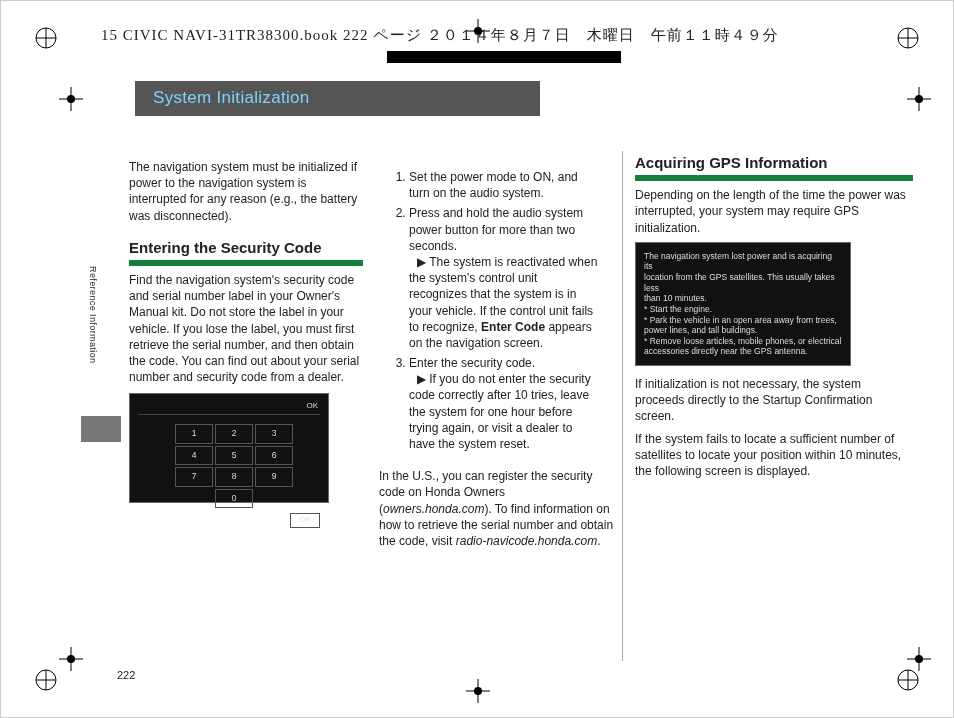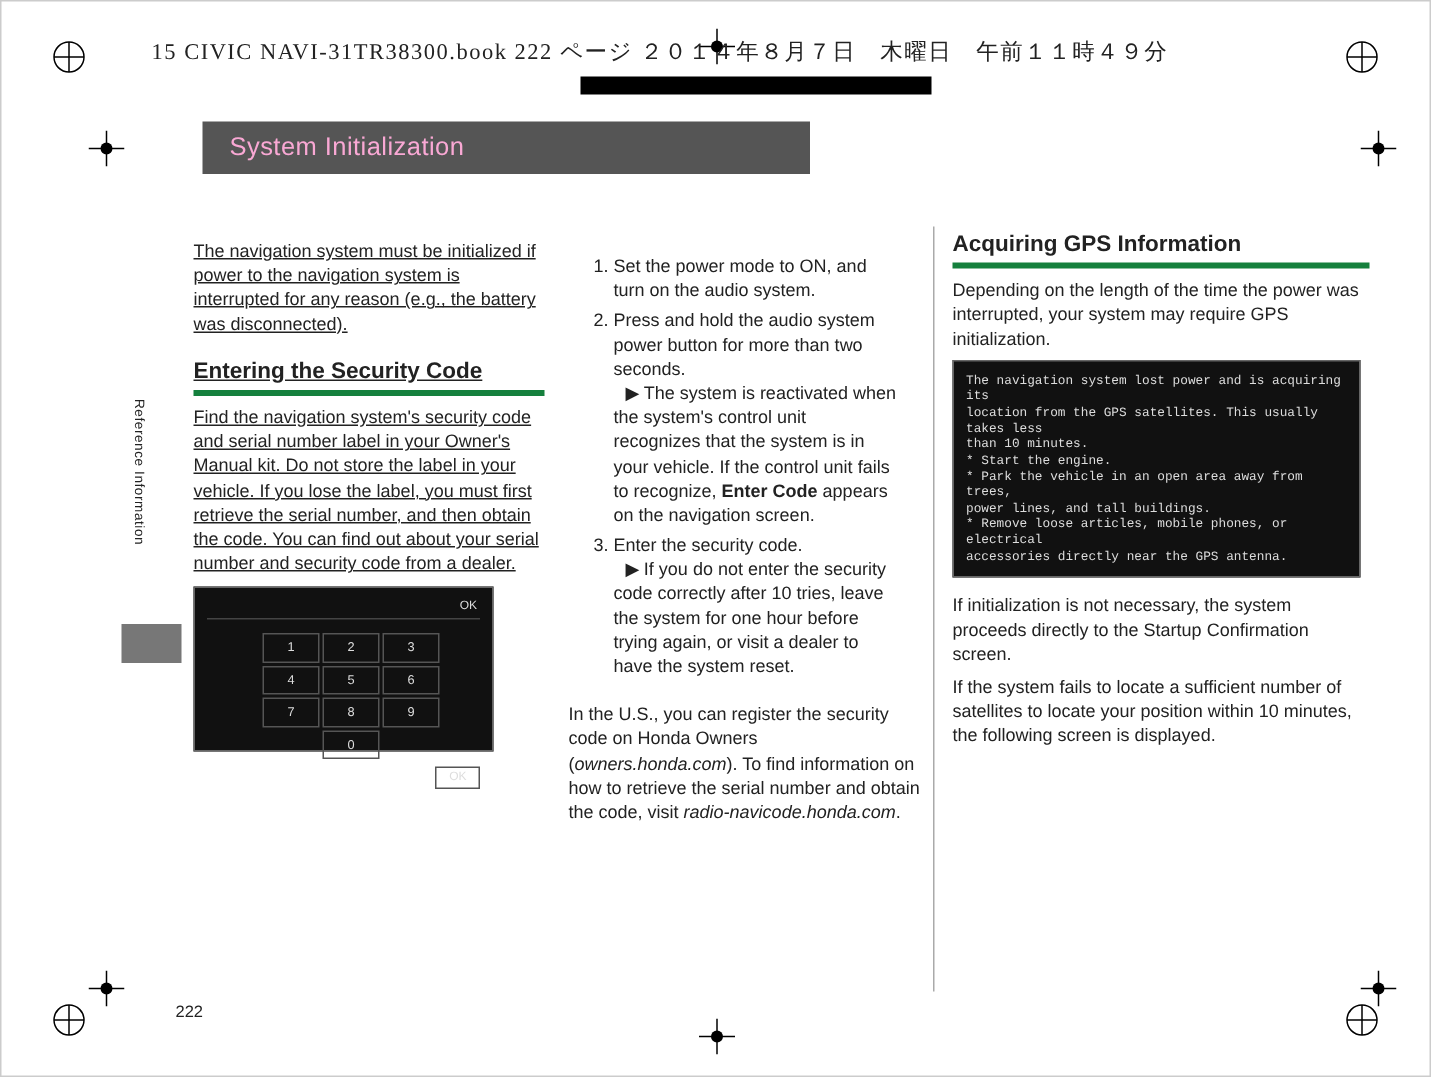--- a/index.html
+++ b/index.html
@@ -1,37 +1,37 @@
 <!DOCTYPE html>
 <html><head>
 <meta charset="utf-8">
 <style>
   html,body{margin:0;padding:0;background:#fff;font-family:"Helvetica Neue",Arial,sans-serif;color:#222;font-size:12px;line-height:1.35;}
   .page{position:relative;width:954px;height:718px;box-sizing:border-box;border:1px solid #ccc;overflow:hidden;}
   .hdrline{position:absolute;left:100px;right:40px;top:24px;font-family:Liberation Serif, serif;font-size:15px;letter-spacing:1px;}
   .hdrbar{position:absolute;top:50px;right:332px;width:234px;height:12px;background:#000;}
-  .title{position:absolute;left:134px;top:80px;background:#555;color:#f9a8d4;padding:6px 230px 6px 18px;font-size:17px;font-weight:400;letter-spacing:.3px;}
+  .title{position:absolute;left:134px;top:80px;background:#555;color:#7dd3fc;padding:6px 230px 6px 18px;font-size:17px;font-weight:400;letter-spacing:.3px;}
   .vline{position:absolute;top:150px;left:621px;width:0;border-left:1px solid #aaa;height:510px;}
   .sidetag{position:absolute;left:86px;top:265px;writing-mode:vertical-rl;text-orientation:mixed;font-size:9px;letter-spacing:.4px;}
   .sidegrey{position:absolute;left:80px;top:415px;width:40px;height:26px;background:#777;}
   .cols{position:absolute;left:128px;top:152px;width:790px;bottom:40px;}
   .col{position:absolute;top:0;}
-  .col1{left:0;width:234px;text-decoration:underline;}
+  .col1{left:0;width:234px;}
   .col2{left:250px;width:235px;}
   .col3{left:506px;width:278px;}
-  h2{font-size:15px;font-weight:700;margin:14px 0 2px;border-bottom:4px solid #15803d;padding-bottom:2px;}
+  h2{font-size:15px;font-weight:700;margin:14px 0 2px;border-bottom:6px solid #15803d;padding-bottom:2px;}
   p{margin:6px 0;}
   ol{margin:16px;padding-left:14px;}
   ol li{margin-bottom:4px;}
   .tri{display:inline-block;margin:0 3px 0 8px;}
   .screen{background:#111;color:#ddd;font-family:Arial,sans-serif;font-size:8.5px;border:1px solid #666;}
   .kp{width:200px;height:110px;padding:8px;box-sizing:border-box;margin:8px 0;}
   .kpcell{display:inline-block;width:36px;text-align:center;padding:3px 0;border:1px solid #555;margin:1px;}
   .kpad{margin-left:36px;margin-top:8px;}
-  .gps{width:272px;padding:8px 8px;line-height:1.25;box-sizing:border-box;margin:6px 0 10px;font-family:Liberation Mono, monospace;}
+  .gps{width:216px;padding:8px 8px;line-height:1.25;box-sizing:border-box;margin:6px 0 10px;}
   .pnum{position:absolute;left:116px;bottom:34px;font-size:11px;}
   
   .rm{position:absolute;width:26px;height:26px;}
   .rm svg{width:26px;height:26px;display:block;}
   .tgt{position:absolute;width:24px;height:24px;}
 </style>
 </head>
 <body>
 
 <div class="page">

